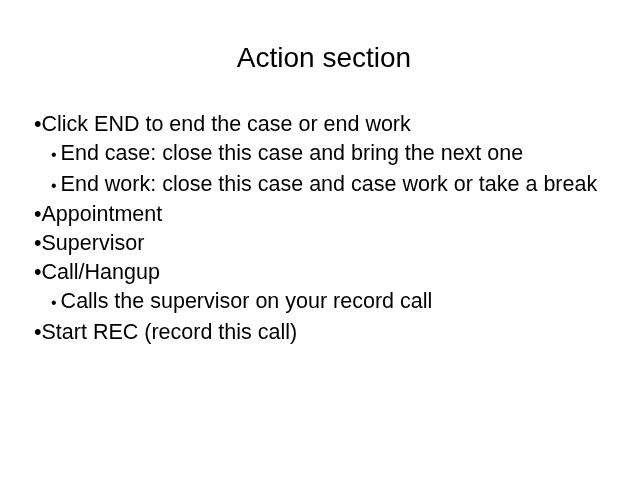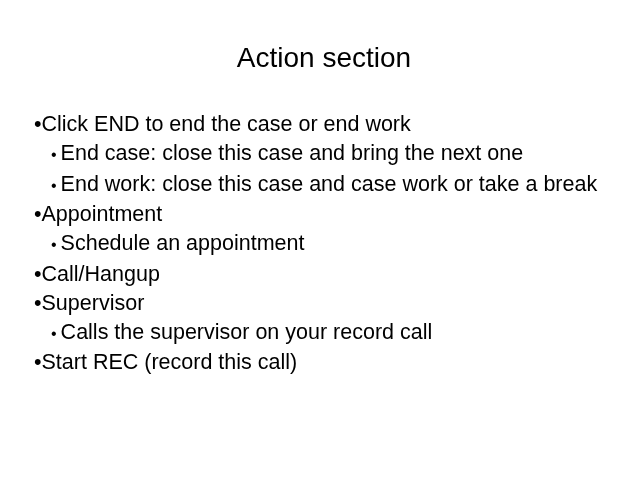--- a/index.html
+++ b/index.html
@@ -90,24 +90,23 @@
   <div class="slide-body">
 
     <div class="bullet-line lvl1"><span class="bullet-mark">•</span><span>Click END to end the case or end work</span></div>
 
     <div class="bullet-line lvl2"><span class="bullet-mark">•</span><span class="bullet-gap"></span><span>End case: close this case and bring the next one</span></div>
 
     <div class="bullet-line lvl2"><span class="bullet-mark">•</span><span class="bullet-gap"></span><span>End work: close this case and case work or take a break</span></div>
 
     <div class="bullet-line lvl1"><span class="bullet-mark">•</span><span>Appointment</span></div>
 
-    <div class="bullet-line lvl2"><span class="bullet-mark">•</span><span class="bullet-gap"></span><span>Schedule an appointment</span></div>
+
+    <div class="bullet-line lvl1"><span class="bullet-mark">•</span><span>Supervisor</span></div>
 
     <div class="bullet-line lvl1"><span class="bullet-mark">•</span><span>Call/Hangup</span></div>
-
-    <div class="bullet-line lvl1"><span class="bullet-mark">•</span><span>Supervisor</span></div>
 
     <div class="bullet-line lvl2"><span class="bullet-mark">•</span><span class="bullet-gap"></span><span>Calls the supervisor on your record call</span></div>
 
     <div class="bullet-line lvl1"><span class="bullet-mark">•</span><span>Start REC (record this call)</span></div>
 
   </div>
 </div>
 
 </body></html>

